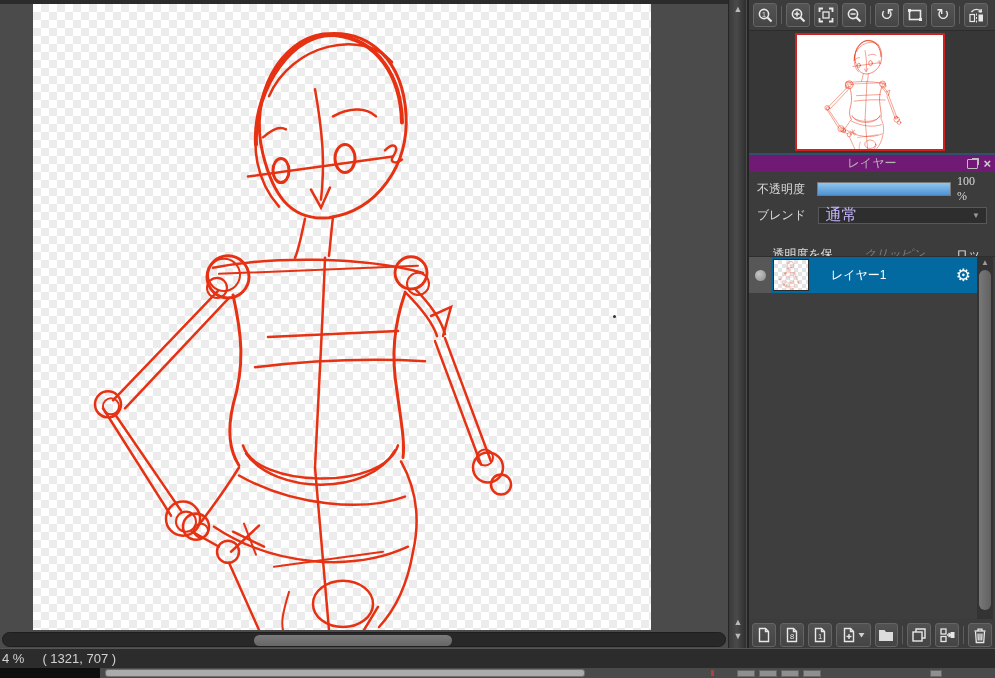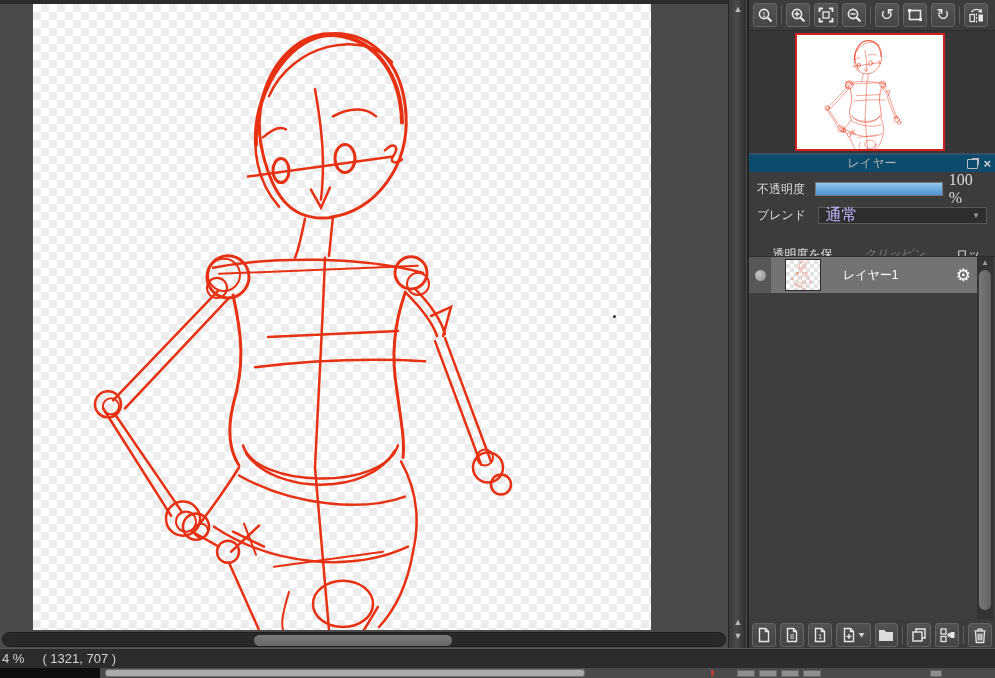--- a/index.html
+++ b/index.html
@@ -33,50 +33,50 @@
   .tbtn { width:24px; height:24px; background:linear-gradient(#545454,#454545); border:1px solid #656565;
     border-radius:3px; display:flex; align-items:center; justify-content:center; color:#e8e8e8; cursor:pointer; }
   .tbtn svg { display:block; }
   .tsep { width:1px; height:18px; background:#5d5d5d; }
   .uni { font-size:16px; line-height:16px; font-family:"DejaVu Sans",sans-serif; }
 
   .nav-preview { position:relative; height:123px; background:#373737; border-top:1px solid #2c2c2c; }
   .nav-thumb { position:absolute; left:46px; top:2px; width:150px; height:118px; background:#ffffff; border:2px solid #cf2020; }
   .nav-thumb svg { width:100%; height:100%; display:block; }
 
-  .layer-header { position:relative; height:19px; background:#0c4a6e; border-top:2px solid #32506c;
+  .layer-header { position:relative; height:19px; background:#701a75; border-top:2px solid #32506c;
     display:flex; align-items:center; justify-content:center; }
   .layer-header .title { font-size:12px; color:#b5b5b5; }
   .hdr-icons { position:absolute; right:4px; top:2px; display:flex; gap:5px; align-items:center; }
   .popout { width:11px; height:10px; border:1px solid #bdbdbd; border-radius:1px; position:relative; cursor:pointer; }
   .popout::after { content:""; position:absolute; right:-2px; top:-2px; width:5px; height:5px; border-top:2px solid #bdbdbd; border-right:2px solid #bdbdbd; }
   .hdr-close { color:#cfcfcf; font-size:13px; font-weight:bold; line-height:13px; cursor:pointer; }
 
   .controls { padding:6px 8px 4px 8px; }
   .ctl-row { display:flex; align-items:center; height:22px; margin-bottom:4px;font-family:Liberation Serif, serif; }
   .ctl-label { width:62px; font-size:12px; color:#dadada; }
   .slider { position:relative; width:138px; height:14px; background:#2d2d2d; border:1px solid #787878; cursor:pointer; }
   .slider-fill { position:absolute; left:0; top:0; height:100%; width:100%; background:linear-gradient(#8fc6ee,#5092d2); }
-  .slider-val { margin-left:6px; font-size:16px; color:#dadada; }
+  .slider-val { margin-left:6px; font-size:12px; color:#dadada; }
   .select { position:relative; width:170px; height:17px; background:#2e2e2e; border:1px solid #585858;
     display:flex; align-items:center; padding:0 6px; cursor:pointer; }
   .select .sel-text { font-size:16px; color:#c4b5fd; flex:1; }
   .select .sel-arrow { font-size:8px; color:#9a9a9a; }
   .checks { display:flex; align-items:center; gap:14px; height:22px; margin-top:4px; }
   .chk { display:flex; align-items:center; gap:5px; cursor:pointer;margin-top:43px; }
   .chk-box { width:12px; height:12px; border:1px solid #c2c2c2; background:transparent; }
   .chk-label { font-size:12px; color:#e0e0e0; }
   .chk.disabled .chk-box { border-color:#6e6e6e; }
   .chk.disabled .chk-label { color:#7d7d7d;font-style:italic; }
 
   .layer-list { position:relative; height:363px; background:#3e3e3e; border-top:1px solid #2e2e2e; overflow:hidden; }
   .layer-row { position:absolute; left:0; top:0; width:228px; height:36px; display:flex; align-items:center; cursor:pointer; }
   .eye-col { width:22px; height:36px; background:#575757; display:flex; align-items:center; justify-content:center; }
   .eye-dot { width:11px; height:11px; border-radius:50%; background:radial-gradient(circle at 35% 35%,#c6c6c6,#8a8a8a); cursor:pointer; }
-  .row-body { flex:1; height:36px; background:#737373; display:flex; align-items:center; padding:1px 6px 1px 14px; }
+  .row-body { flex:1; height:36px; background:#0369a1; display:flex; align-items:center; padding:1px 6px 1px 2px; }
   .layer-thumb { width:36px; height:32px; border:1px solid #2a2a2a;
     background-color:#fff;
     background-image:
       linear-gradient(45deg,#e3e3e3 25%,transparent 25%,transparent 75%,#e3e3e3 75%),
       linear-gradient(45deg,#e3e3e3 25%,transparent 25%,transparent 75%,#e3e3e3 75%);
     background-size:8px 8px; background-position:0 0,4px 4px; }
   .layer-thumb svg { width:100%; height:100%; display:block; }
   .layer-name { flex:1; margin-left:22px; font-size:12px; color:#ffffff; }
   .gear { font-size:17px; color:#ffffff; line-height:17px; cursor:pointer; font-family:"DejaVu Sans",sans-serif; }
   .list-scroll { position:absolute; right:2px; top:0; width:16px; height:100%; background:#333333; }

